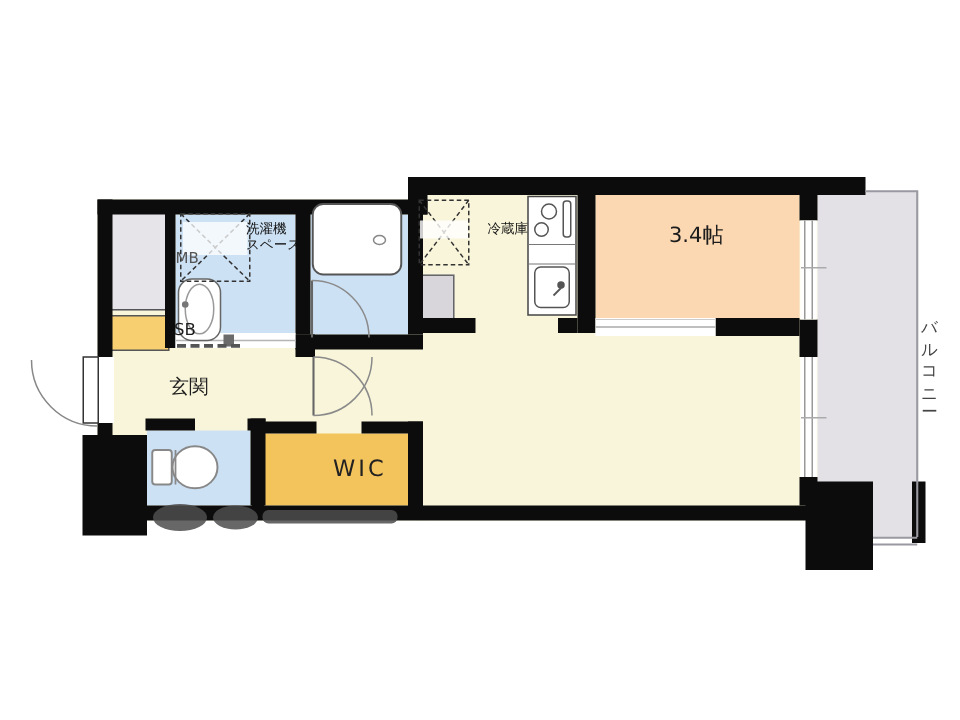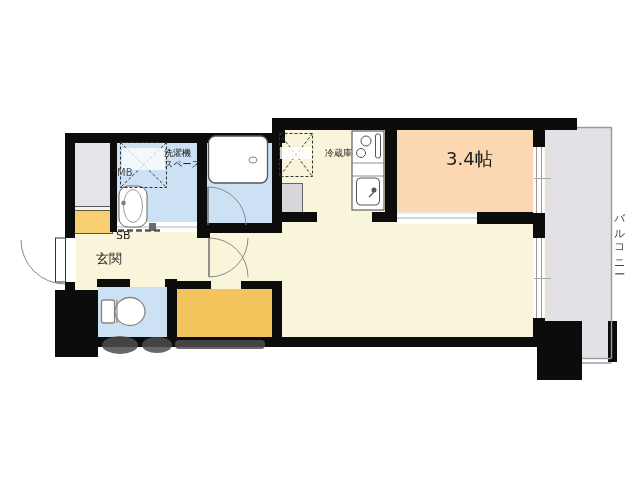--- a/index.html
+++ b/index.html
@@ -12,24 +12,24 @@
   .room-wet{background:#cde1f4;}
   .room-western{background:#fbd8b2;}
   .room-balcony{background:#e3e1e6;}
   .box-wic{background:#f3c35c;}
   .box-sb{background:#f8cf70;border:1px solid #555;}
   .box-mb{background:#e6e3e9;border:1px solid #555;}
   .box-ps{background:#d8d6db;border:1px solid #666;}
   .wall{background:#0c0c0c;position:absolute;}
   .lbl{position:absolute;color:#1c1c1c;text-align:left;line-height:1.15;padding-left:46px;}
   .lbl-room{font-size:20px;letter-spacing:1px;}
-  .lbl-sub{font-size:18px;}
+  .lbl-sub{font-size:14px;}
   .lbl-wic{font-size:15px;letter-spacing:2px;color:#222;}
   .lbl-genkan{font-size:13px;}
-  .lbl-sb{font-size:11px;margin-top:16px;}
+  .lbl-sb{font-size:11px;}
   .lbl-mb{font-size:10px;color:#555;}
   .lbl-tiny{font-size:9px;line-height:11px;color:#111;}
   .lbl-balcony{
     font-size:11px;color:#444;letter-spacing:3px;
     writing-mode:vertical-rl;text-orientation:mixed;
   }
   svg{position:absolute;left:0;top:0;}
 </style>
 </head>
 <body>
@@ -189,22 +189,23 @@
 
   <div class="lbl" style="left:330px;top:253px;width:170px;">
   </div>
 
   <div class="lbl" style="left:400px;top:149px;width:130px;">
     <div class="lbl-sub">3.4帖</div>
   </div>
 
   <div class="lbl lbl-balcony" style="left:566px;top:206px;height:90px;">バルコニー</div>
 
-
-  <div class="lbl lbl-genkan" style="left:50px;top:252px;width:58px;">玄関</div>
+  <div class="lbl lbl-wic" style="left:176px;top:304px;width:96px;">WIC</div>
+
+  <div class="lbl lbl-genkan" style="left:67px;top:252px;width:58px;">玄関</div>
 
   <div class="lbl lbl-sb" style="left:70px;top:214px;width:41px;">SB</div>
 
   <div class="lbl lbl-mb" style="left:71px;top:167px;width:38px;">MB</div>
 
   <div class="lbl lbl-tiny" style="left:118px;top:148px;width:51px;">
     <div>洗濯機</div>
     <div>スペース</div>
   </div>
 

